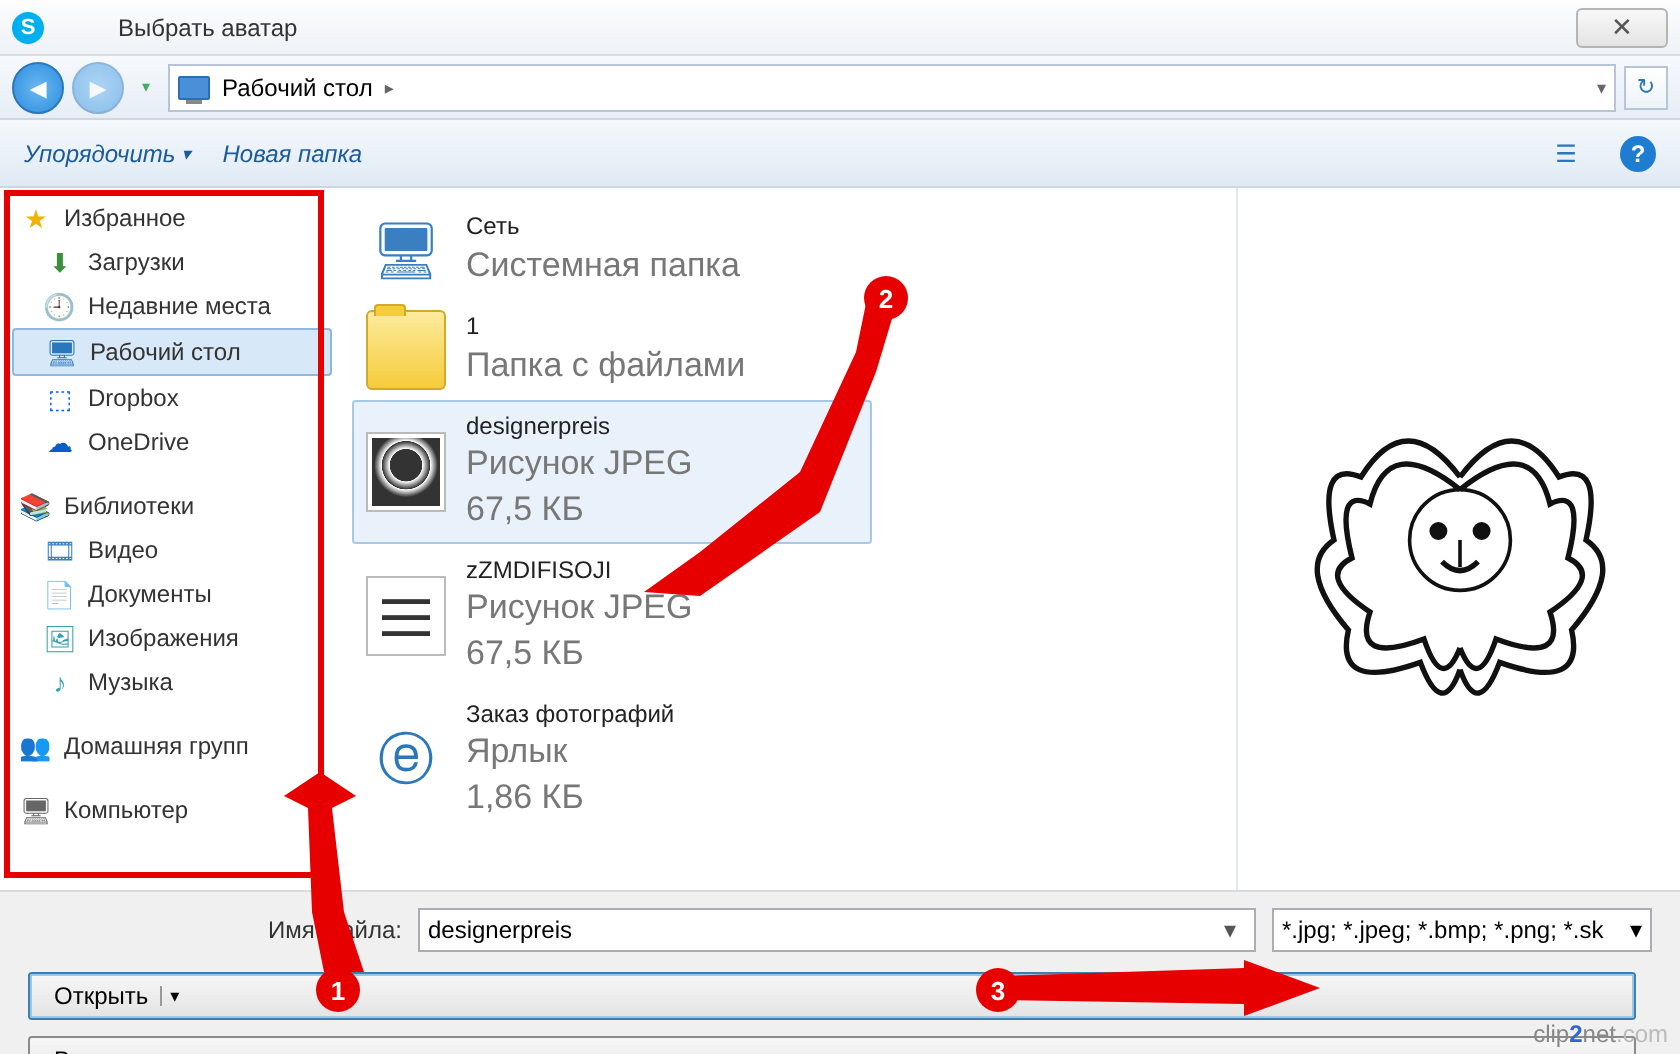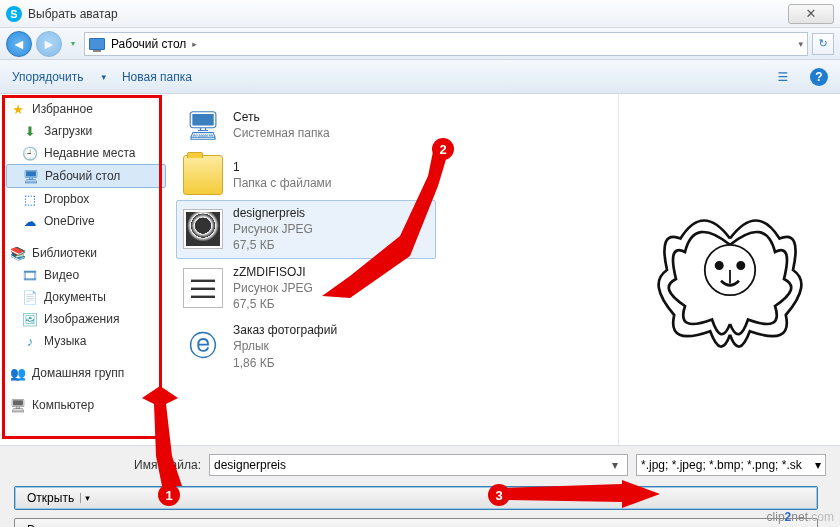--- a/index.html
+++ b/index.html
@@ -1,38 +1,38 @@
 <!DOCTYPE html>
 <html><head>
 <meta charset="utf-8">
 <style>
 * { box-sizing: border-box; margin: 0; padding: 0; font-family: "Segoe UI", Tahoma, sans-serif; font-size: 12px; }
 body { background: #fff; width: 840px; height: 527px; overflow: hidden; position: relative; }
 
 .titlebar { height: 28px; background: linear-gradient(#fdfdfd,#eef2f7); border-bottom: 1px solid #d7dce2; display: flex; align-items: center; padding: 0 6px; gap: 6px; }
 .titlebar .skype-icon { width: 16px; height: 16px; background:#00aff0; border-radius:50%; display:flex; align-items:center; justify-content:center; color:#fff; font-weight:bold; font-size:11px; }
-.titlebar .title { color:#333; }
+.titlebar .title { color:#333;margin-left:31px; }
 .titlebar .spacer { flex:1; }
 .titlebar .close-btn { width:46px; height:20px; border:1px solid #b5b5b5; border-radius:3px; background:linear-gradient(#f8f8f8,#e4e4e4); display:flex; align-items:center; justify-content:center; font-size:13px; color:#555; }
 
 .navbar { height: 32px; background: linear-gradient(#f6f9fd,#e6edf5); border-bottom:1px solid #cdd6e1; display:flex; align-items:center; padding:0 6px; gap:4px; }
 .nav-circle { width:26px; height:26px; border-radius:50%; background:radial-gradient(#6bb8f0,#2c8de0); border:1px solid #2a77bb; display:flex; align-items:center; justify-content:center; color:#fff; font-size:14px; }
 .nav-circle.fwd { opacity:.5; }
 .nav-drop { width:14px; height:26px; display:flex; align-items:center; justify-content:center; color:#4a6; font-size:8px; }
 .breadcrumb { flex:1; height:24px; border:1px solid #b7c5d6; background:#fff; display:flex; align-items:center; padding:0 4px; gap:6px; }
 .breadcrumb .desk-icon { width:16px; height:12px; background:#4a90d9; border:1px solid #2a6fb5; border-radius:1px; position:relative; }
 .breadcrumb .desk-icon::after { content:""; position:absolute; bottom:-3px; left:3px; width:8px; height:2px; background:#888; }
 .breadcrumb .arrow { color:#666; font-size:9px; }
 .breadcrumb-spacer { flex:1; }
 .nav-btn { width:22px; height:22px; border:1px solid #b7c5d6; background:linear-gradient(#fff,#eef3f9); display:flex; align-items:center; justify-content:center; font-size:11px; color:#2a77bb; }
 .search { width:200px; height:24px; border:1px solid #b7c5d6; background:#fff; display:flex; align-items:center; padding:0 6px; gap:4px; color:#999; font-style:italic; }
 .search-icon { color:#2a77bb; font-style:normal; }
 
 .toolbar { height: 34px; background: linear-gradient(#f4f8fc,#e0eaf4); border-bottom:1px solid #cdd6e1; display:flex; align-items:center; padding:0 12px; gap:16px; }
-.toolbar .link { color:#1b5b9b; cursor:pointer; display:flex; align-items:center; gap:18px; }
+.toolbar .link { color:#1b5b9b; cursor:pointer; display:flex; align-items:center; gap:3px;font-style:italic; }
 .toolbar .spacer { flex:1; }
 .toolbar .icon-btn { width:22px; height:22px; display:flex; align-items:center; justify-content:center; color:#2a77bb; }
 
 .body { display:flex; height: 351px; }
 
 .sidebar { width:172px; background:#fff; padding:4px 2px; position:relative; }
 .sidebar-frame { position:absolute; top:1px; left:2px; width:160px; height:344px; border:3px solid #e60000; pointer-events:none; }
 .sb-item { display:flex; align-items:center; gap:6px; padding:3px 6px 3px 20px; color:#333; cursor:pointer; white-space:nowrap; }
 .sb-item.header { padding-left:8px; font-weight:normal; }
 .sb-item.selected { background:#d7e8f8; border:1px solid #8fb8e0; border-radius:2px; margin:0 4px; padding-left:16px; }
@@ -44,21 +44,21 @@
 .file-item.selected { background:#e9f2fb; border-color:#a8c8e8; }
 .file-icon { width:40px; height:40px; display:flex; align-items:center; justify-content:center; font-size:28px; flex-shrink:0; }
 .file-icon.folder { background:linear-gradient(#fdeb9e,#f5cc3a); border-radius:3px; border:1px solid #d4a828; position:relative; }
 .file-icon.folder::before { content:""; position:absolute; top:-4px; left:3px; width:14px; height:5px; background:#f5cc3a; border-radius:2px 2px 0 0; border:1px solid #d4a828; border-bottom:none; }
 .file-icon.network { color:#3a7fc0; }
 .file-icon.imgfile { border:1px solid #bbb; background:#fff; padding:2px; }
 .file-icon.imgfile .thumb { width:100%; height:100%; background:radial-gradient(circle at 50% 40%, #333 0%, #333 30%, #fff 31%, #333 45%, #fff 46%, #333 60%); }
 .file-icon.ielink { color:#2a77bb; }
 .file-meta { display:flex; flex-direction:column; line-height:1.35; }
 .file-name { color:#222; }
-.file-sub { color:#777; font-size:12px; }
+.file-sub { color:#777; font-size:17px; }
 
 .preview { width:222px; background:#fff; border-left:1px solid #e3e8ee; padding:10px; display:flex; align-items:center; justify-content:center; }
 .preview-img { width:200px; height:200px; display:flex; align-items:center; justify-content:center; }
 .preview-img svg { width:180px; height:180px; }
 
 .footer { height: 82px; background:#f0f0f0; border-top:1px solid #d7dce2; padding:8px 14px; position:relative; }
 .fn-row { display:flex; align-items:center; gap:8px; margin-bottom:10px; padding-left: 120px; }
 .fn-label { color:#333; }
 .fn-input { flex:1; height:22px; border:1px solid #abadb3; background:#fff; padding:0 4px; display:flex; align-items:center; }
 .fn-input .drop { width:16px; text-align:center; color:#555; }

